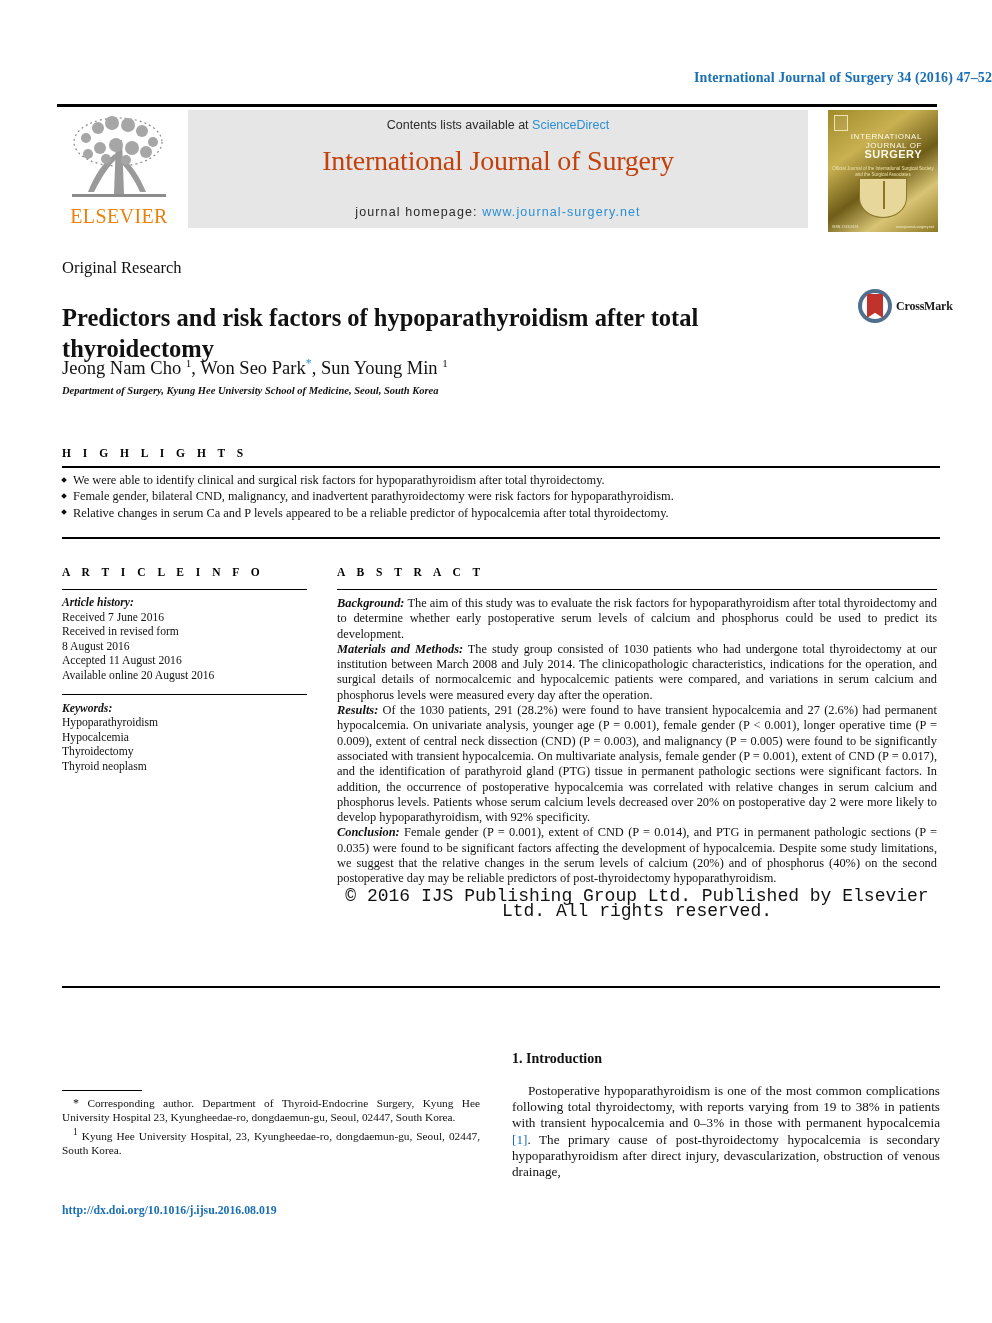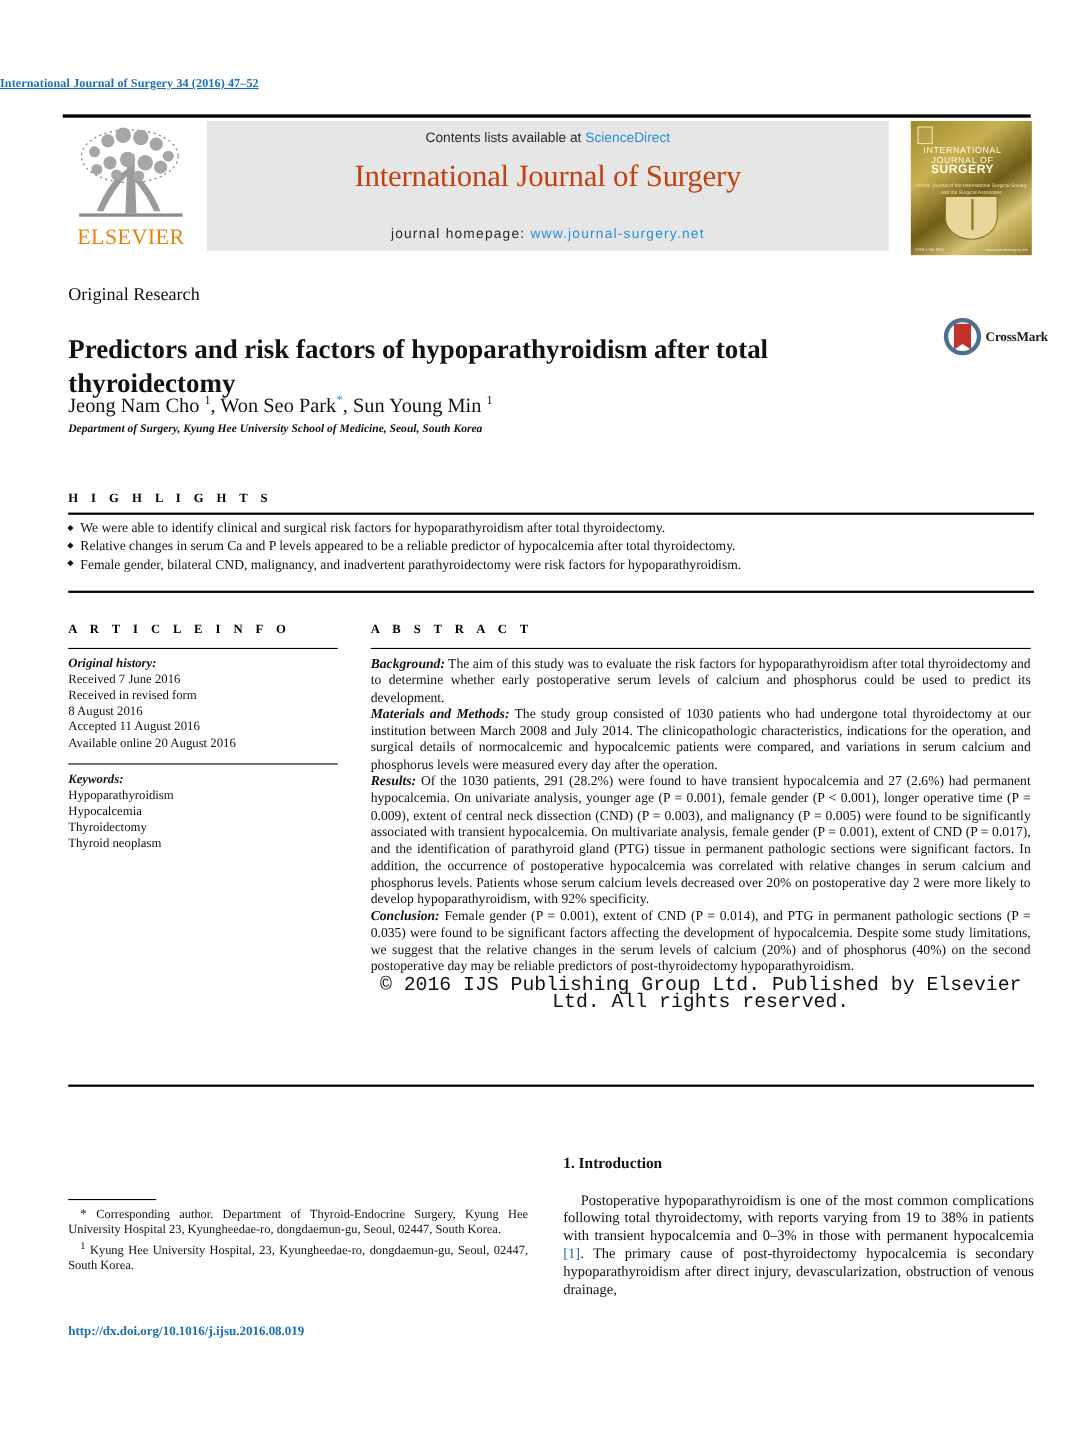--- a/index.html
+++ b/index.html
@@ -18,27 +18,26 @@
   .page {
     position: absolute;
     left: 0; top: 0;
     width: 992px; height: 1323px;
   }
 
   
   .runhead {
     position: absolute;
     top: 70px; left: 0; width: 992px;
-    text-align: left;
-    font-family: "Liberation Serif", serif;
-    font-size: 11px;
+    text-align: right;
+    font-family: "Liberation Serif", serif;
+    font-size: 14px;
     font-weight: bold;
     color: #1a6fb5;
     letter-spacing: 0.1px;
-    text-decoration: underline;
   }
 
   
   .hdr-rule {
     position: absolute;
     left: 57px; top: 104px; width: 880px; height: 3px;
     background: #000;
   }
   .hdr-band {
     position: absolute;
@@ -94,21 +93,21 @@
   .cover {
     position: absolute;
     left: 828px; top: 110px;
     width: 110px; height: 122px;
     background: linear-gradient(145deg, #a08a2a 0%, #c9b152 30%, #6f5d18 55%, #d8c474 75%, #8d7824 100%);
     overflow: hidden;
   }
   .cover-ttl {
     position: absolute;
     left: 0; top: 22px; width: 94px;
-    text-align: center;
+    text-align: right;
     font-family: "Liberation Sans", sans-serif;
     color: #fffbe8;
     font-size: 8px;
     line-height: 9px;
     letter-spacing: 0.6px;
   }
   .cover-ttl b { font-size: 11px; letter-spacing: 0.5px; }
   .cover-sub {
     position: absolute;
     left: 0; top: 56px; width: 110px;
@@ -409,30 +408,30 @@
 
   <div class="crossmark">
     <div class="cm-disc"></div>
     <div class="cm-label">CrossMark</div>
   </div>
 
   <div class="sechead" style="left:62px; top:447px;">H I G H L I G H T S</div>
   <div class="rule-thick" style="left:62px; top:466px; width:878px;"></div>
   <div class="hl-list">
       <div class="hl-item"><span class="bullet"></span><span>We were able to identify clinical and surgical risk factors for hypoparathyroidism after total thyroidectomy.</span></div>
+      <div class="hl-item"><span class="bullet"></span><span>Female gender, bilateral CND, malignancy, and inadvertent parathyroidectomy were risk factors for hypoparathyroidism.</span></div>
       <div class="hl-item"><span class="bullet"></span><span>Relative changes in serum Ca and P levels appeared to be a reliable predictor of hypocalcemia after total thyroidectomy.</span></div>
-      <div class="hl-item"><span class="bullet"></span><span>Female gender, bilateral CND, malignancy, and inadvertent parathyroidectomy were risk factors for hypoparathyroidism.</span></div>
     </div>
   <div class="rule-thick" style="left:62px; top:537px; width:878px;"></div>
 
   <div class="sechead" style="left:62px; top:566px;">A R T I C L E   I N F O</div>
   <div class="rule-thin" style="left:62px; top:589px; width:245px;"></div>
   <div class="info-col">
     <div class="info-block">
-      <div class="lead">Original history:</div>
+      <div class="lead">Article history:</div>
       <div id="history-lines">
           <div>Received 7 June 2016</div>
           <div>Received in revised form</div>
           <div>8 August 2016</div>
           <div>Accepted 11 August 2016</div>
           <div>Available online 20 August 2016</div>
         </div>
     </div>
     <div class="rule-thin" style="position:relative; left:0; top:10px; width:245px; margin-bottom:17px;"></div>
     <div class="info-block">

